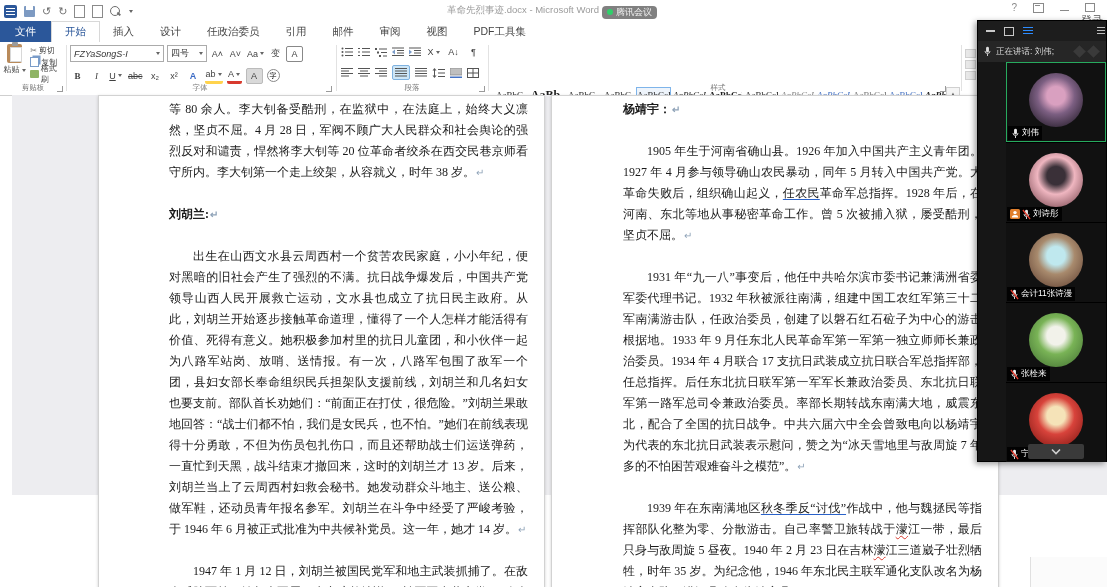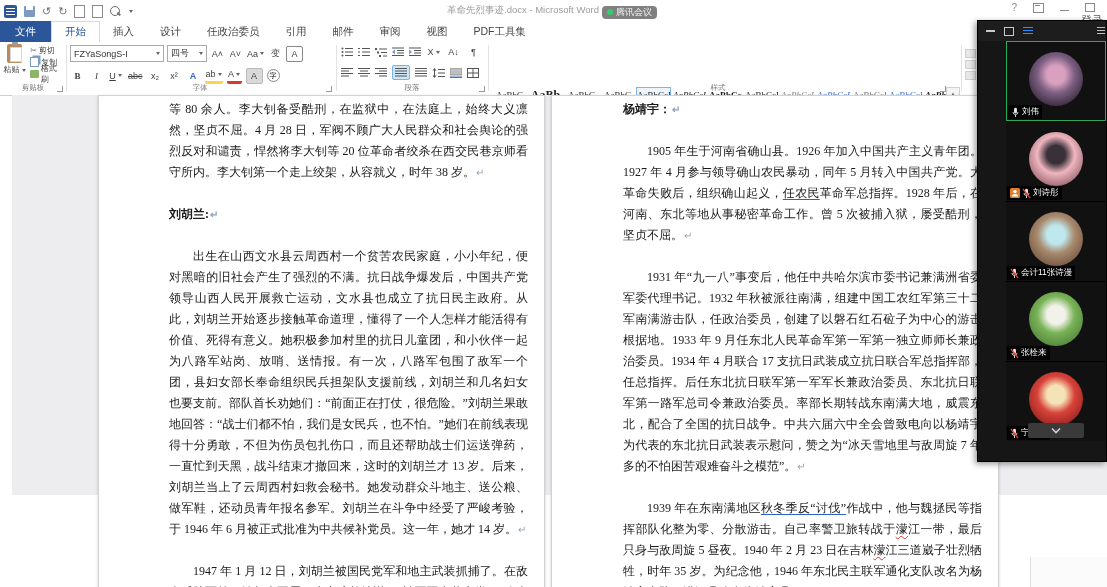--- a/index.html
+++ b/index.html
@@ -183,21 +183,21 @@
             </div>
         </div>
       </div>
     </div>
     <div class="glabel" style="left:2px;width:62px;">剪贴板</div>
     <div class="launcher" style="left:57px;"></div>
     <div class="gsep" style="left:66px;"></div>
 
     <div class="abs" style="left:70px;top:3px;width:264px;">
       <div style="display:flex;gap:3px;align-items:center;">
-        <span class="combo" style="width:86px;">
+        <span class="combo" style="width:86px;font-style:italic;">
             <span>FZYaSongS-I</span>
             <span class="caret"></span>
           </span>
         <span class="combo" style="width:32px;">
             <span>四号</span>
             <span class="caret"></span>
           </span>
         <span class="rbtn">A˄</span>
         <span class="rbtn">A˅</span>
         <span class="rbtn">
@@ -427,20 +427,32 @@
 
     <div class="abs" id="behind-strip"></div>
   </div>
 
   <div class="abs" id="meeting">
     <div id="meet-titlebar">
       <span class="mt-min"></span>
       <span class="mt-max"></span>
       <span class="mt-layout"></span>
       <span class="mt-menu"></span>
+    </div>
+    <div id="speakbar">
+      <span id="speak-mic" style="color:#ddd;display:inline-flex;">
+          <svg width="9" height="11" viewBox="0 0 10 12">
+            <rect x="3.4" y="0.8" width="3.2" height="6.2" rx="1.6" fill="currentColor"></rect>
+            <path d="M2.2 5.4a2.8 2.8 0 0 0 5.6 0" fill="none" stroke="currentColor" stroke-width="1"></path>
+            <line x1="5" y1="8.6" x2="5" y2="11" stroke="currentColor" stroke-width="1"></line>
+          </svg>
+        </span>
+      <span class="txt">正在讲话: 刘伟;</span>
+      <span class="wm" style="right:22px;"></span>
+      <span class="wm" style="right:8px;"></span>
     </div>
     <div id="tiles">
         <div class="tile speaking">
           <div class="avatar" style="background: radial-gradient(circle at 50% 42%, rgb(217, 160, 192) 0px, rgb(217, 160, 192) 22%, rgb(124, 95, 130) 45%, rgb(46, 36, 51) 85%);"></div>
           <div class="namechip">
             <span style="display:inline-flex;color:#e8e8e8;">
               <svg width="9" height="11" viewBox="0 0 10 12">
                 <rect x="3.4" y="0.8" width="3.2" height="6.2" rx="1.6" fill="currentColor"></rect>
                 <path d="M2.2 5.4a2.8 2.8 0 0 0 5.6 0" fill="none" stroke="currentColor" stroke-width="1"></path>
                 <line x1="5" y1="8.6" x2="5" y2="11" stroke="currentColor" stroke-width="1"></line>

